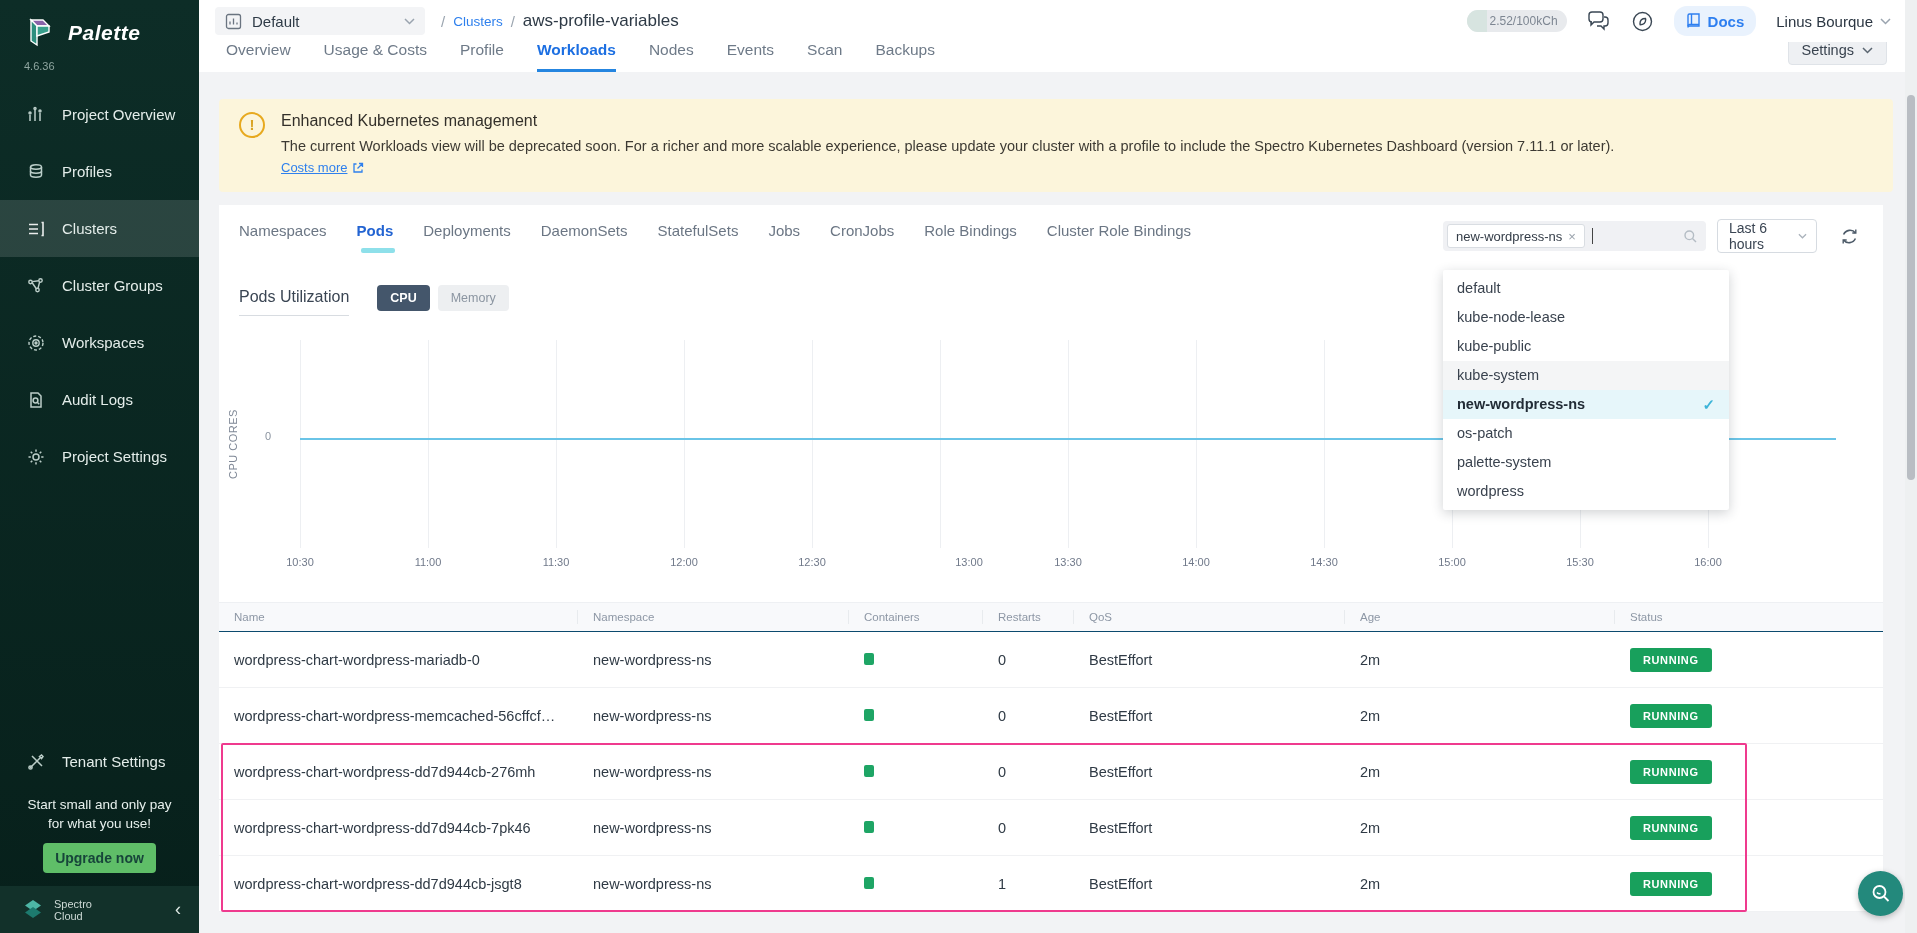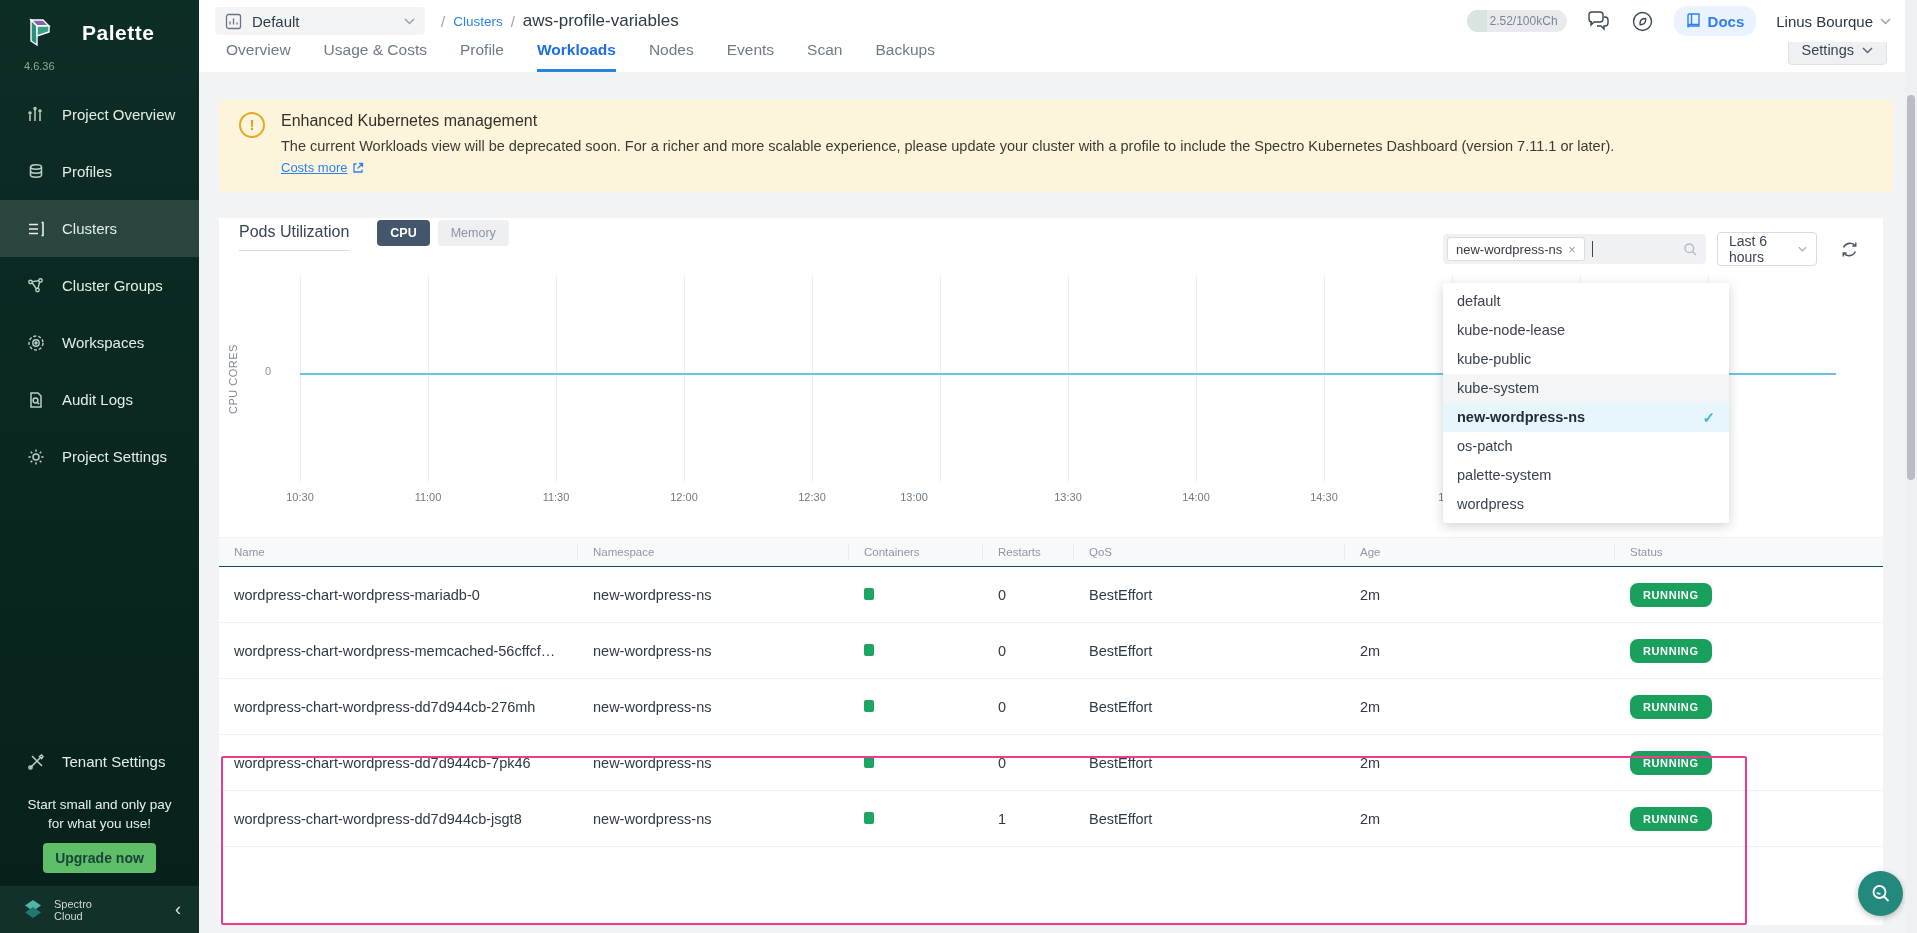--- a/index.html
+++ b/index.html
@@ -2,21 +2,21 @@
 <html><head>
 <meta charset="utf-8">
 <style>
   * { box-sizing: border-box; margin: 0; padding: 0; }
   html,body { width:1917px; height:933px; }
   body { position:relative; font-family:"Liberation Sans", sans-serif; background:#f2f3f5; overflow:hidden; color:#2f3a45; }
   svg { display:block; }
 
   
   #sidebar { position:absolute; left:0; top:0; width:199px; height:933px; background:linear-gradient(180deg,#0d2d27 0%,#07201b 100%); z-index:40; }
-  .logo-row { display:flex; align-items:center; gap:26px; padding:16px 0 0 22px; }
+  .logo-row { display:flex; align-items:center; gap:12px; padding:16px 0 0 22px;font-style:italic; }
   .brand { color:#fff; font-size:21px; font-weight:bold; letter-spacing:.5px; }
   .version { color:#8fa6a0; font-size:11px; padding:10px 0 0 24px; }
   .nav { margin-top:14px; }
   .nav-item { display:flex; align-items:center; gap:16px; height:57px; padding-left:26px; cursor:pointer; }
   .nav-item .nav-label { color:#e4edea; font-size:15px; }
   .nav-item.active { background:rgba(255,255,255,.13); }
   .nav-ico { width:20px; height:20px; opacity:.9; }
   #tenant { position:absolute; left:0; right:0; top:733px; }
   #promo { position:absolute; left:0; right:0; top:795px; text-align:center; }
   .promo-line { color:#e8f1ee; font-size:13.5px; line-height:19px; }
@@ -88,21 +88,21 @@
   .flatline { position:absolute; left:0; top:98px; width:100%; height:2px; background:#6ac4e7; }
   .xlabels { position:relative; height:24px; }
   .xlab { position:absolute; top:8px; width:60px; text-align:center; font-size:11px; color:#70798a; }
 
   .thead { margin-top:30px; height:30px; background:#f8f9fb; border-top:1px solid #eef0f3; border-bottom:1px solid #0c4a6e; display:grid; grid-template-columns:359px 271px 134px 91px 271px 270px 1fr; align-items:center; }
   .thead span { font-size:11.5px; color:#8d97a5; padding-left:15px; border-right:1px solid #e8ebee; height:14px; line-height:14px; }
   .thead span:last-child { border-right:none; }
   .trow { height:56px; background:#fff; border-bottom:1px solid #f0f1f3; display:grid; grid-template-columns:359px 271px 134px 91px 271px 270px 1fr; align-items:center; font-size:14.5px; color:#2f3a45; }
   .trow > div { padding-left:15px; }
   .csq { display:inline-block; width:10px; height:12px; background:#1ea565; border-radius:2px; }
-  .badge { display:inline-block; background:#18a05c; color:#fff; font-size:11px; font-weight:bold; letter-spacing:.6px; padding:6px 13px; border-radius:8px; }
+  .badge { display:inline-block; background:#18a05c; color:#fff; font-size:11px; font-weight:bold; letter-spacing:.6px; padding:6px 13px; border-radius:3px; }
 
   .highlight-box { position:absolute; left:2px; top:538px; width:1526px; height:169px; border:2px solid #ef3a8e; border-radius:2px; pointer-events:none; z-index:20; }
 
   .ns-dropdown { position:absolute; left:1224px; top:65px; width:286px; background:#fff; box-shadow:0 3px 12px rgba(40,50,60,.22); border-radius:2px; padding:4px 0; z-index:60; }
   .ns-opt { height:29px; line-height:29px; padding:0 14px; font-size:14.5px; color:#39424e; display:flex; align-items:center; cursor:pointer; }
   .ns-opt.hovered { background:#f4f5f6; }
   .ns-opt.selected { background:#e6f6fa; font-weight:bold; color:#222c36; }
   .ns-check { margin-left:auto; color:#3cb4d8; font-size:15px; font-weight:bold; }
 
   .chat-fab { position:absolute; left:1858px; top:871px; width:45px; height:45px; border-radius:50%; background:#23897c; z-index:70; display:flex; align-items:center; justify-content:center; cursor:pointer; box-shadow:0 2px 6px rgba(0,0,0,.25); }
@@ -319,20 +319,31 @@
     <div class="banner-link">
       <span>Costs more</span>
       <svg width="12" height="12" viewBox="0 0 12 12" fill="none" stroke="#2f80ed" stroke-width="1.3">
           <path d="M4.5 2H2v8h8V7.5 M7 1.5h3.5V5 M10.5 1.5L5.5 6.5"></path>
         </svg>
     </div>
   </div>
 
   <div class="card">
 
+    <div class="subtabs">
+      <span class="subtab">Namespaces</span>
+      <span class="subtab active">Pods</span>
+      <span class="subtab">Deployments</span>
+      <span class="subtab">DaemonSets</span>
+      <span class="subtab">StatefulSets</span>
+      <span class="subtab">Jobs</span>
+      <span class="subtab">CronJobs</span>
+      <span class="subtab">Role Bindings</span>
+      <span class="subtab">Cluster Role Bindings</span>
+    </div>
 
     <div class="filterbar">
       <div class="filter-input">
         <div class="tag-chip">
           <span>new-wordpress-ns</span>
           <span class="tag-x">×</span>
         </div>
         <div class="caret-bar"></div>
         <span class="filter-search">
           <svg width="15" height="15" viewBox="0 0 15 15" fill="none" stroke="#b4bcc4" stroke-width="1.4">
@@ -379,21 +390,21 @@
         <div class="gridline" style="left:1408px"></div>
         <div class="flatline"></div>
       </div>
     </div>
     <div class="xlabels">
       <span class="xlab" style="left:51px">10:30</span>
       <span class="xlab" style="left:179px">11:00</span>
       <span class="xlab" style="left:307px">11:30</span>
       <span class="xlab" style="left:435px">12:00</span>
       <span class="xlab" style="left:563px">12:30</span>
-      <span class="xlab" style="left:665px">13:00</span>
+      <span class="xlab" style="left:720px">13:00</span>
       <span class="xlab" style="left:819px">13:30</span>
       <span class="xlab" style="left:947px">14:00</span>
       <span class="xlab" style="left:1075px">14:30</span>
       <span class="xlab" style="left:1203px">15:00</span>
       <span class="xlab" style="left:1331px">15:30</span>
       <span class="xlab" style="left:1459px">16:00</span>
     </div>
 
     <div class="thead">
       <span>Name</span>

